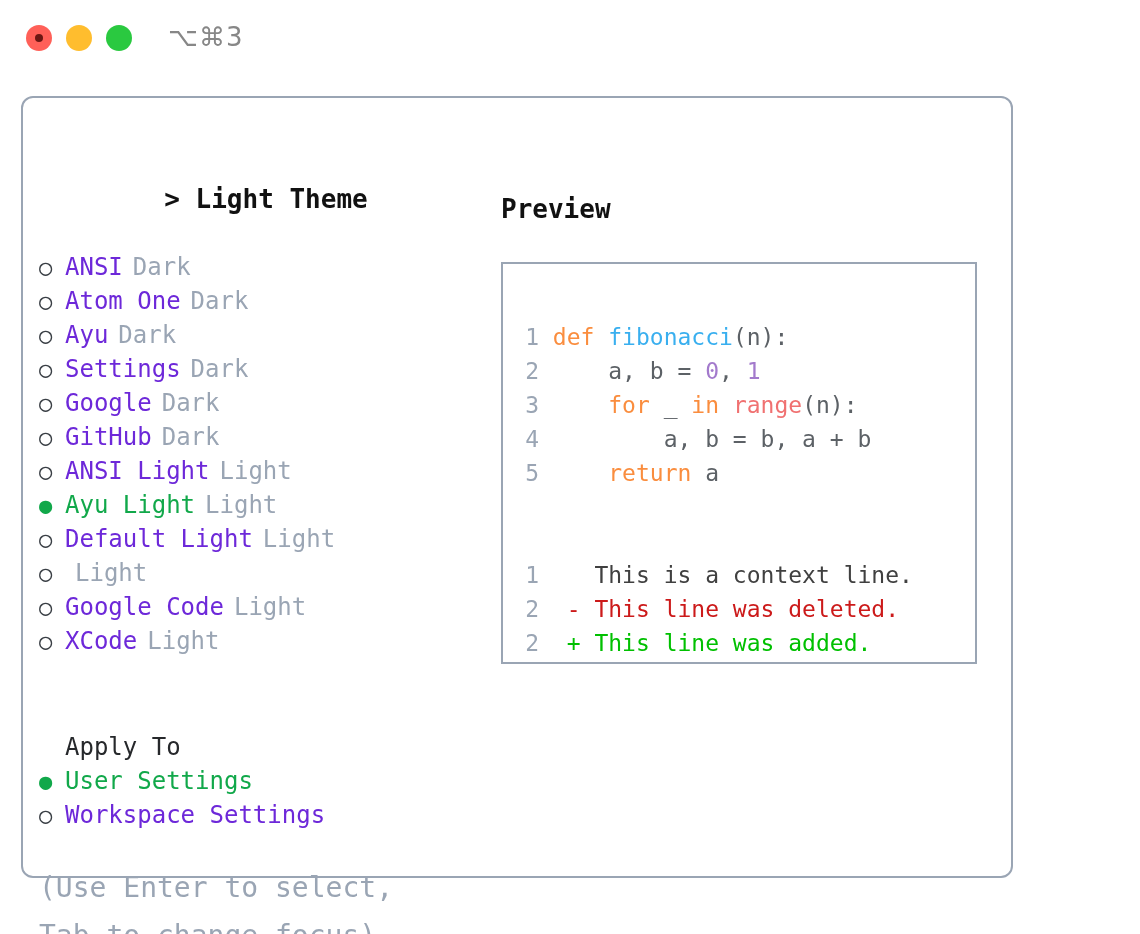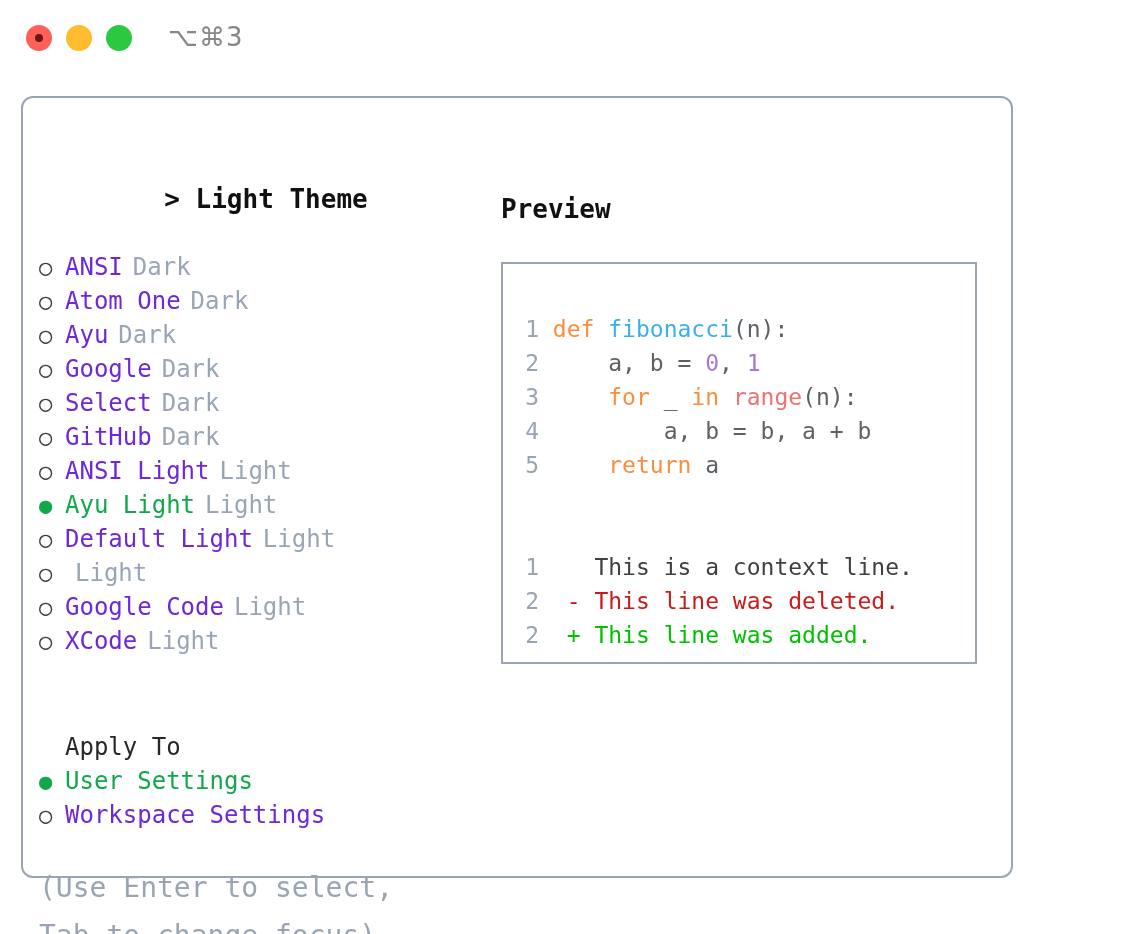--- a/index.html
+++ b/index.html
@@ -161,21 +161,21 @@
     width: 476px;
     height: 402px;
     border: 2px solid #9aa5b4;
     box-sizing: border-box;
     background: #ffffff;
     position: relative;
   }
   .code {
     position: absolute;
     left: 14px;
-    top: 48px;
+    top: 56px;
     font-size: 23px;
     line-height: 34px;
     white-space: pre;
   }
   .code-line { display: block; white-space: pre; }
   .ln {
     color: #9aa5b4;
     display: inline-block;
     width: 22px;
     text-align: right;
@@ -209,22 +209,22 @@
     <div class="left-col">
 
       <div class="heading">
         <span class="caret">&gt;</span><span> </span><span>Light Theme</span>
       </div>
 
       <div class="theme-list" id="theme-list">
           <div class="row"><span class="bullet">○</span><span class="name">ANSI</span><span class="tag">Dark</span></div>
           <div class="row"><span class="bullet">○</span><span class="name">Atom One</span><span class="tag">Dark</span></div>
           <div class="row"><span class="bullet">○</span><span class="name">Ayu</span><span class="tag">Dark</span></div>
+          <div class="row"><span class="bullet">○</span><span class="name">Settings</span><span class="tag">Dark</span></div>
           <div class="row"><span class="bullet">○</span><span class="name">Google</span><span class="tag">Dark</span></div>
-          <div class="row"><span class="bullet">○</span><span class="name">Select</span><span class="tag">Dark</span></div>
           <div class="row"><span class="bullet">○</span><span class="name">GitHub</span><span class="tag">Dark</span></div>
           <div class="row"><span class="bullet">○</span><span class="name">ANSI Light</span><span class="tag">Light</span></div>
           <div class="row selected"><span class="bullet selected">●</span><span class="name">Ayu Light</span><span class="tag">Light</span></div>
           <div class="row"><span class="bullet">○</span><span class="name">Default Light</span><span class="tag">Light</span></div>
           <div class="row"><span class="bullet">○</span><span class="tag">Light</span></div>
           <div class="row"><span class="bullet">○</span><span class="name">Google Code</span><span class="tag">Light</span></div>
           <div class="row"><span class="bullet">○</span><span class="name">XCode</span><span class="tag">Light</span></div>
         </div>
 
       <div class="section-gap"></div>

